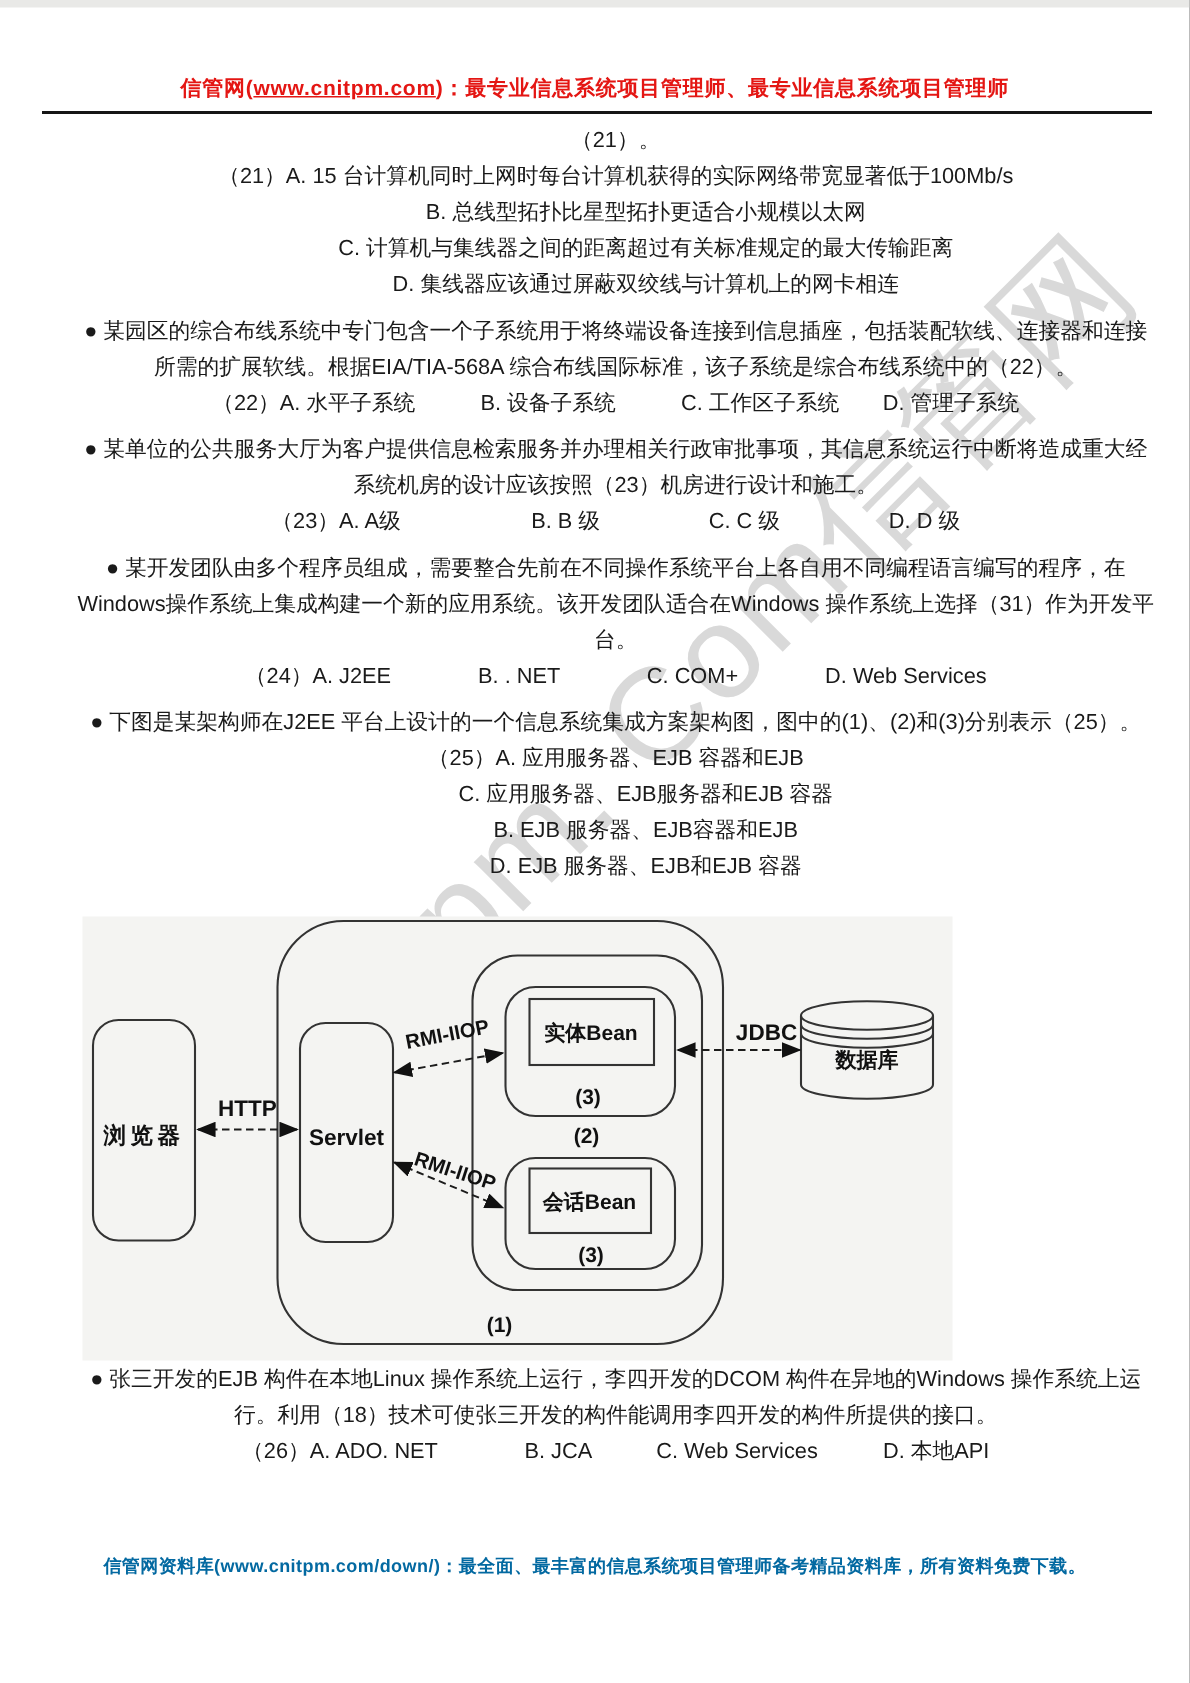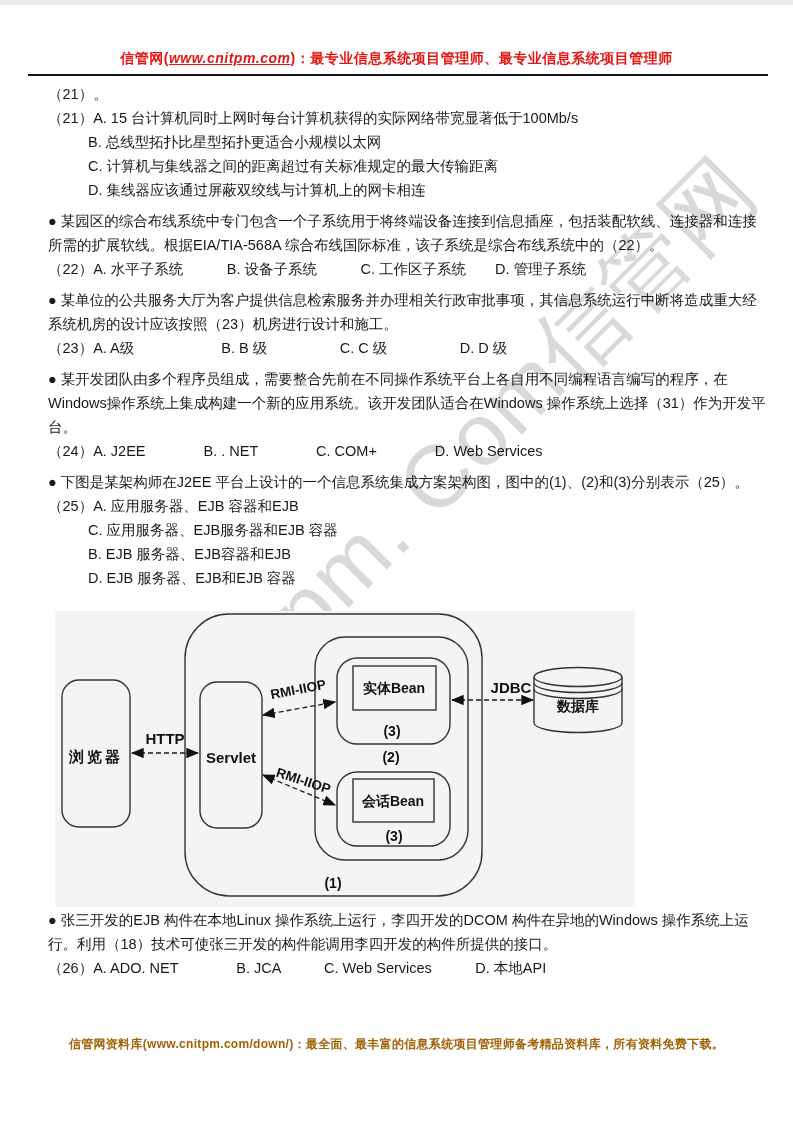--- a/index.html
+++ b/index.html
@@ -13,34 +13,34 @@
     position:absolute; left:171px; top:681px; width:1400px; height:124px;
     line-height:124px; font-size:88px; white-space:nowrap;
     color:rgba(140,140,140,0.33); letter-spacing:2px;
     transform:rotate(-45deg); transform-origin:0 50%;
     z-index:0; pointer-events:none;
   }
   .header{
     position:absolute; top:50px; left:0; width:100%; text-align:center;
     font-size:14px; font-weight:bold; color:#e41613; z-index:2; letter-spacing:0.5px;
   }
-  .header .u{text-decoration:underline;font-style:italic;}
+  .header .u{text-decoration:underline;}
   .rule{position:absolute; top:74px; left:28px; width:740px; border-top:2.5px solid #161616; z-index:2;}
   .content{position:absolute; top:82px; left:48px; width:725px; z-index:1;}
-  .line{font-size:14.5px; line-height:24px; white-space:pre-wrap; min-height:24px;}
+  .line{font-size:14.5px; line-height:24px; white-space:pre-wrap; min-height:24px;text-align:center;}
   .opt{padding-left:40px;}
   .gap{margin-top:7px;}
   .diagram-spacer{height:318px;}
   .diagram{
     position:absolute; left:55px; top:611px; width:580px; height:296px;
     background:#f4f4f2; z-index:1;
   }
   .footer{
     position:absolute; top:1036px; left:0; width:100%; text-align:center;
-    font-size:12px; font-weight:bold; color:#a16207; z-index:2; letter-spacing:0.3px;
+    font-size:12px; font-weight:bold; color:#0369a1; z-index:2; letter-spacing:0.3px;
   }
   svg{display:block;}
   .shape{fill:none;stroke:#333;stroke-width:1.4;}
   .dash{stroke:#1c1c1c;stroke-width:1.3;fill:none;stroke-dasharray:5 3;}
   .dlabel{fill:#111;font-family:"Liberation Sans","DejaVu Sans",sans-serif;}
 </style>
 </head>
 <body>
 
 <div class="page">

